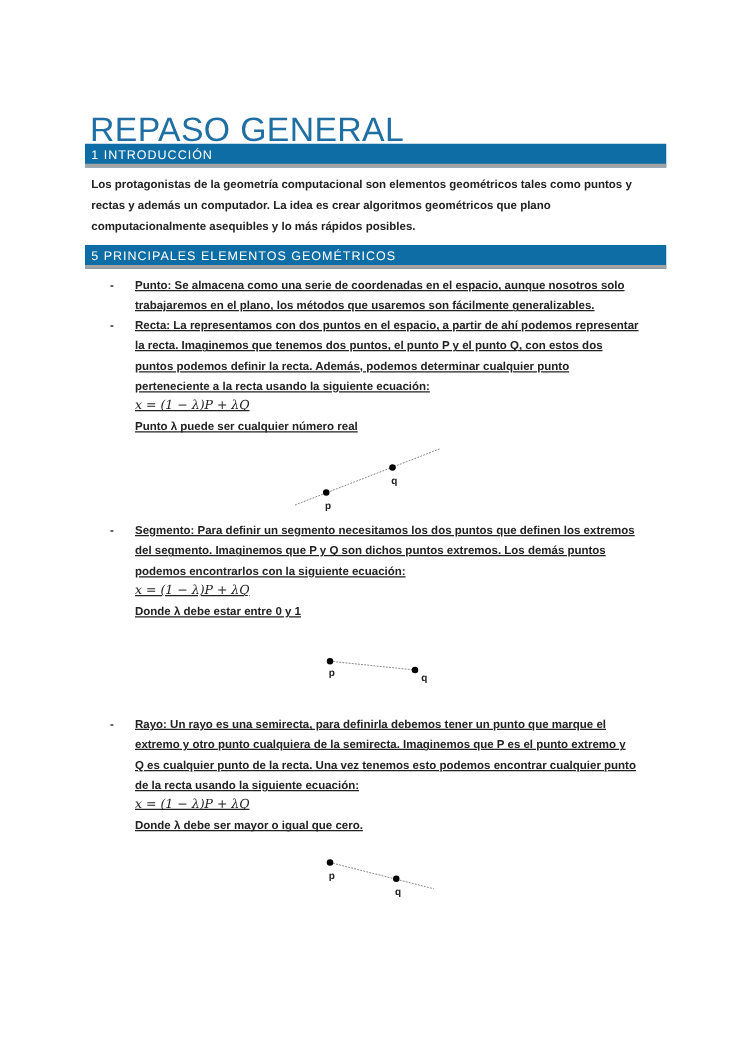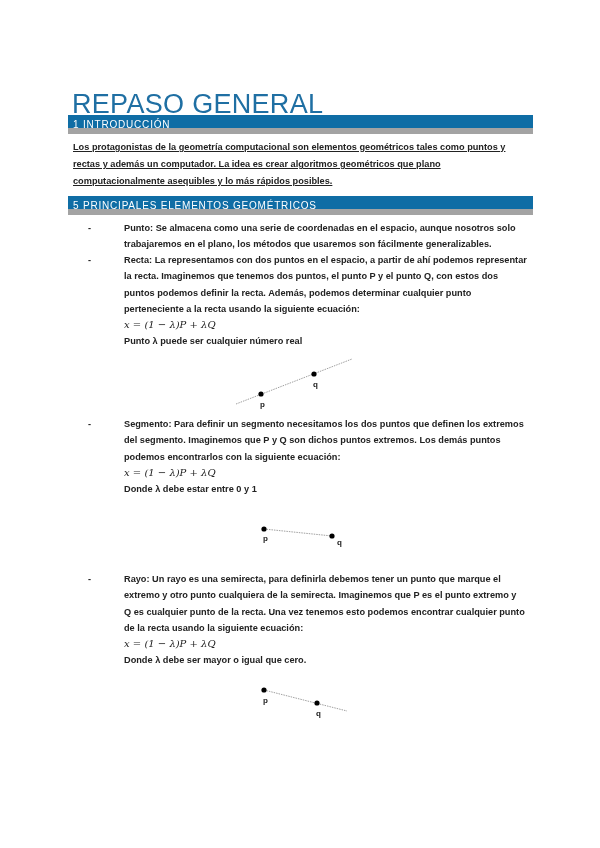--- a/index.html
+++ b/index.html
@@ -2,27 +2,27 @@
 <html><head>
 <meta charset="utf-8">
 <style>
   html, body { margin: 0; padding: 0; background: #ffffff; }
   body { width: 600px; height: 848px; position: relative; overflow: hidden;
          font-family: "Liberation Sans", sans-serif; color: #1a1a1a; }
   .title { position: absolute; left: 72px; top: 72px; font-size: 27px; color: #1f6fa3;
            letter-spacing: 0.3px; font-weight: normal; margin-top: 17px; }
   .hbar { position: absolute; left: 68px; width: 465px; height: 19px; background: #0f6da5;
           color: #ffffff; font-size: 10px; letter-spacing: 0.8px; line-height: 19px;
-          padding-left: 5px; box-sizing: border-box; border-bottom: 6px solid #a3a3a3; }
+          padding-left: 5px; box-sizing: border-box; border-bottom: 3px solid #a3a3a3; }
   .para { position: absolute; left: 73px; width: 462px; font-size: 9.2px; line-height: 17px;
-          font-weight: bold; color: #222; text-decoration: underline; }
+          font-weight: bold; color: #222; }
   .item { position: absolute; left: 88px; width: 450px; font-size: 9.2px; line-height: 16.3px;
           font-weight: bold; color: #222; }
   .item .dash { position: absolute; left: 0; top: 0; }
-  .item .body { margin-left: 36px; }
+  .item .body { margin-left: 20px; text-decoration: underline; }
   .eq { font-family: "DejaVu Serif", serif; font-style: italic;
         font-weight: normal; font-size: 10px; padding-right: 30px; }
   svg { position: absolute; overflow: visible; }
   .lbl { font-family: "Liberation Sans", sans-serif; font-size: 8px; font-weight: bold; fill: #222; }
 </style>
 </head>
 <body>
 
 <div>
 

